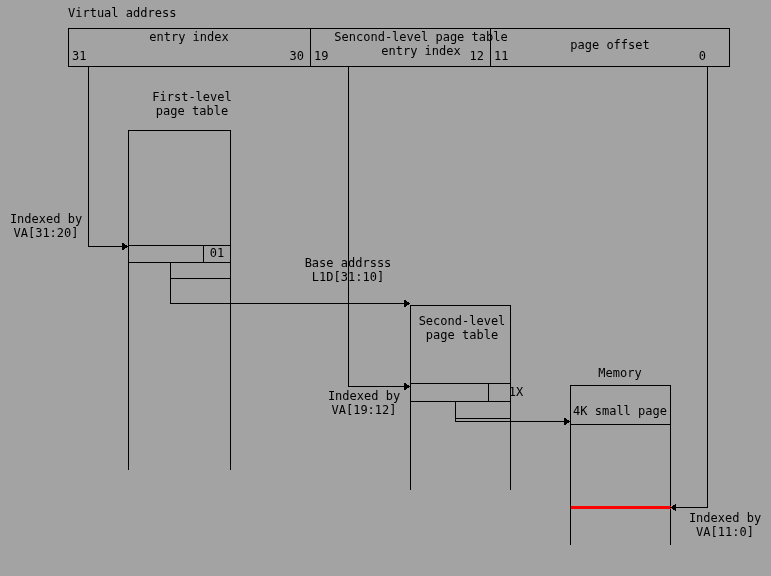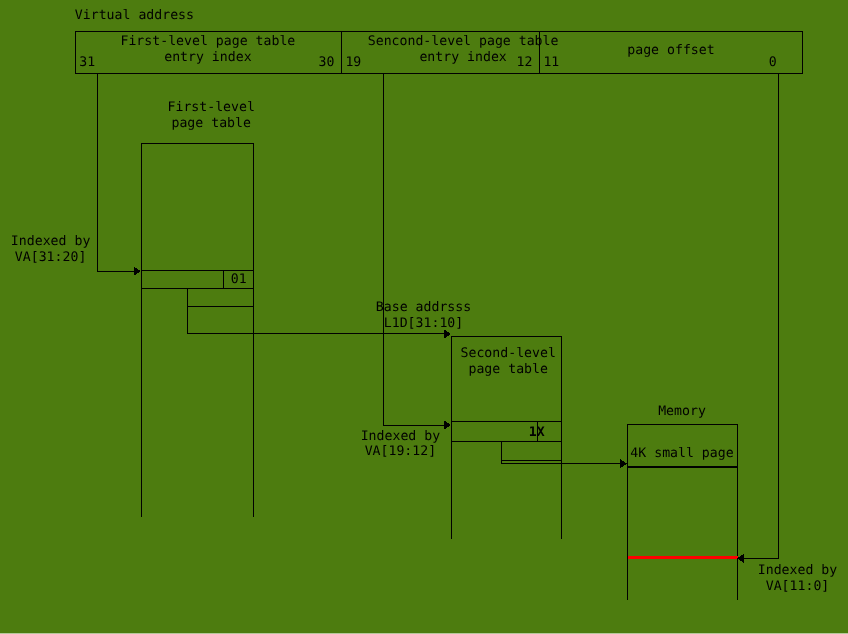--- a/index.html
+++ b/index.html
@@ -1,19 +1,19 @@
 <!DOCTYPE html>
 <html><head>
 <meta charset="utf-8">
 <style>
   html,body { margin:0; padding:0; background:#fff; }
   .canvas {
     position:relative;
     width:771px; height:576px;
-    background:#4d7c0f;
+    background:#a3a3a3;
     font-family:"DejaVu Sans Mono", monospace;
     font-size:12px;
     color:#000;
     overflow:hidden;
   }
   .layer { position:absolute; left:0; top:0; }
   .txt { position:absolute; white-space:nowrap; line-height:14px; }
   .center { transform:translateX(-50%); text-align:center; }
   .rightedge { text-align:right; }
   .txt span { display:block; }
@@ -65,21 +65,20 @@
       <polygon points="404,299.5 404,307.5 410,303.5"></polygon>
       <polygon points="404,382.5 404,390.5 410,386.5"></polygon>
       <polygon points="564,417.5 564,425.5 570,421.5"></polygon>
       <polygon points="676,503.5 676,511.5 670,507.5"></polygon>
     </g>
   </svg>
 
   <div class="txt" style="left:68px; top:6px;">Virtual address</div>
 
   <div class="txt center" style="left:189px; top:30px;">
-    <span>First-level page table</span>
     <span>entry index</span>
   </div>
   <div class="txt" style="left:72px; top:49px;">31</div>
   <div class="txt rightedge" style="right:467px; top:49px;">30</div>
 
   <div class="txt center" style="left:400px; top:30px;margin-left:21px;">
     <span>Sencond-level page table</span>
     <span>entry index</span>
   </div>
   <div class="txt" style="left:314px; top:49px;">19</div>
@@ -92,31 +91,31 @@
   <div class="txt center" style="left:192px; top:90px;">
     <span>First-level</span>
     <span>page table</span>
   </div>
   <div class="txt center" style="left:217px; top:246px;">01</div>
 
   <div class="txt center" style="left:462px; top:270px;margin-top:44px;">
     <span>Second-level</span>
     <span>page table</span>
   </div>
-  <div class="txt center" style="left:488px; top:385px;font-weight:bold;">1X</div>
+  <div class="txt center" style="left:516px; top:385px;">1X</div>
 
   <div class="txt center" style="left:620px; top:366px;">Memory</div>
   <div class="txt center" style="left:620px; top:404px;">4K small page</div>
 
   <div class="txt center" style="left:46px; top:212px;">
     <span>Indexed by</span>
     <span>VA[31:20]</span>
   </div>
 
-  <div class="txt center" style="left:348px; top:272px;margin-left:37px;">
+  <div class="txt center" style="left:348px; top:256px;">
     <span>Base addrsss</span>
     <span>L1D[31:10]</span>
   </div>
 
   <div class="txt center" style="left:364px; top:389px;">
     <span>Indexed by</span>
     <span>VA[19:12]</span>
   </div>
 
 

